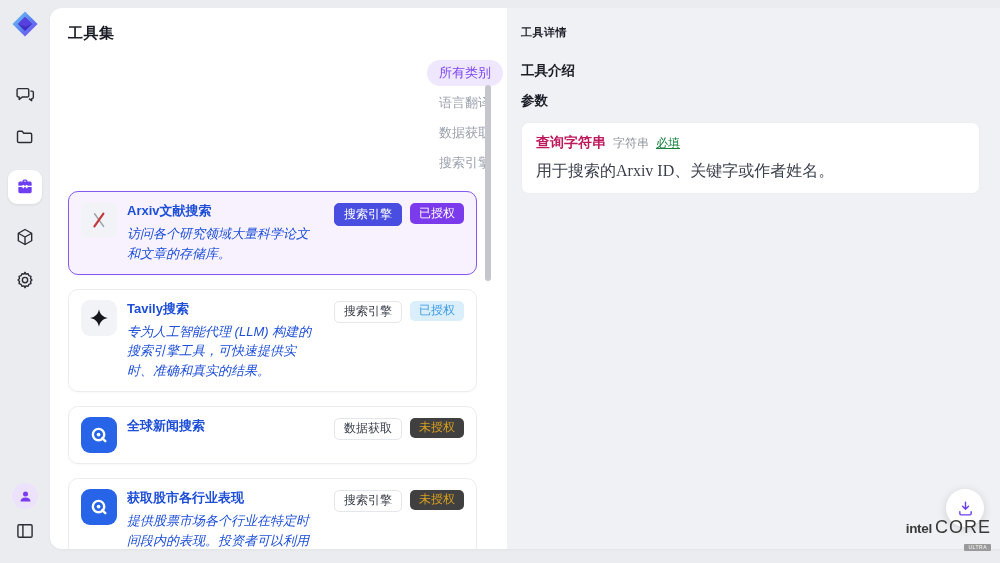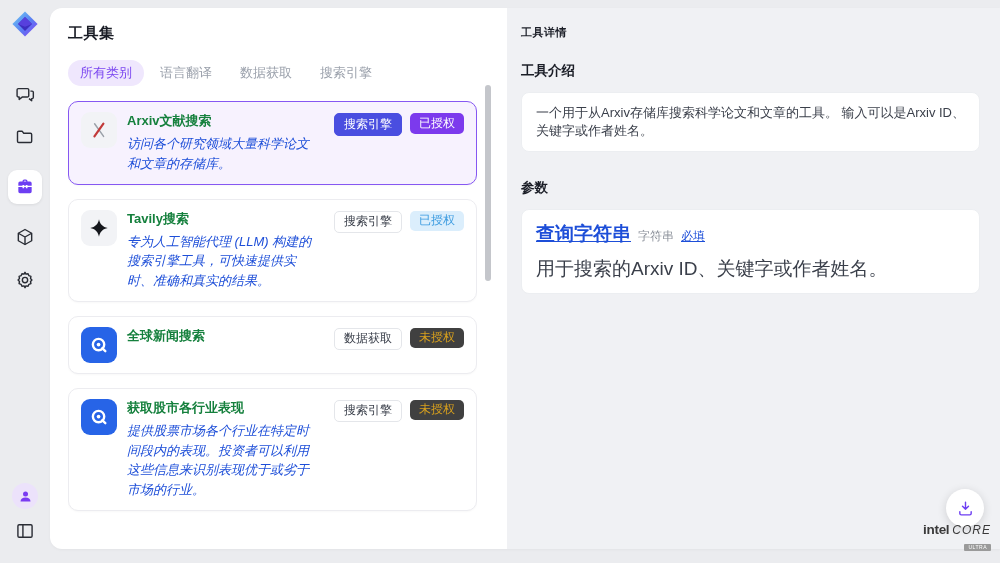--- a/index.html
+++ b/index.html
@@ -28,37 +28,37 @@
   .avatar-circle { width:26px; height:26px; border-radius:50%; background:#ece2fb; display:flex; align-items:center; justify-content:center; }
   .avatar-circle svg { width:15px; height:15px; }
   
   .main {
     position:absolute; left:50px; top:8px; right:0; bottom:14px;
     background:#fff; border-radius:12px 0 0 12px; display:flex; overflow:hidden;
     box-shadow:0 1px 3px rgba(0,0,0,.04);
   }
   .list-pane { width:457px; position:relative; padding:16px 4px 0 18px; flex-shrink:0; }
   .list-title { font-size:15px; font-weight:bold; margin-bottom:17px; letter-spacing:.5px; }
-  .tabs { display:flex; align-items:flex-end; gap:4px; margin-bottom:15px; }
+  .tabs { display:flex; align-items:flex-end; gap:4px; margin-bottom:15px;flex-direction:column; }
   .tab { font-size:13px; color:#9aa0ab; padding:4px 12px; border-radius:14px; cursor:pointer; white-space:nowrap; }
   .tab.active { background:#efe7fd; color:#7b46f0; }
   .cards { width:409px; height:calc(100% - 75px); overflow:hidden; }
   .card {
     display:flex; gap:10px; padding:10px 12px; border:1px solid #ececf0; border-radius:10px;
     margin-bottom:14px; background:#fff; box-shadow:0 1px 2px rgba(20,20,40,.03); cursor:pointer;
   }
   .card.selected { border:1.5px solid #8657f2; background:#f7f2fe; }
   .card-icon {
     width:36px; height:36px; border-radius:9px; background:#f2f3f6; flex-shrink:0;
     display:flex; align-items:center; justify-content:center;
   }
   .card-icon.blue { background:#2764e7; }
   .card-icon svg { width:22px; height:22px; }
   .card-body { flex:1; min-width:0; padding-right:6px; }
-  .card-title { font-size:13px; font-weight:bold; color:#15803d; margin-bottom:4px; }
+  .card-title { font-size:13px; font-weight:bold; color:#1d4ed8; margin-bottom:4px; }
   .card-desc { font-size:13px; color:#1d4ed8; line-height:1.52;font-style:italic; }
   .card-badges { display:flex; gap:8px; align-items:flex-start; flex-shrink:0; padding-top:1px; }
   .badge { font-size:12px; padding:2.5px 9px; border-radius:5px; white-space:nowrap; line-height:1.3; }
   .badge.cat-outline { background:#fff; border:1px solid #e4e6ea; color:#3c414c; }
   .badge.cat-solid   { background:#4a4ee0; color:#fff; border:1px solid #4a4ee0; }
   .badge.auth-solid  { background:#7c3aed; color:#fff; }
   .badge.auth-blue   { background:#dbeefc; color:#3d9ce0; }
   .badge.auth-amber  { background:#404040; color:#d8a01d; }
   .scroll-thumb {
     position:absolute; right:16px; top:77px; width:6px; height:196px;
@@ -67,35 +67,35 @@
   
   .detail-pane { flex:1; background:#f0f1f4; padding:17px 20px 0 14px; }
   .detail-title { font-size:11px; font-weight:bold; margin-bottom:22px; letter-spacing:.5px; }
   .section-head { font-size:13.5px; font-weight:bold; margin-bottom:12px; }
   .white-box {
     background:#fff; border:1px solid #eceef1; border-radius:8px;
     padding:11px 14px; font-size:13px; color:#3a3f4a;
   }
   .intro-box { margin-bottom:27px; }
   .param-row { display:flex; align-items:baseline; gap:7px; margin-bottom:9px; }
-  .param-name { font-size:19px; font-weight:bold; color:#1d4ed8;text-decoration:underline; }
+  .param-name { font-size:14px; font-weight:bold; color:#be185d; }
   .param-type { font-size:12px; color:#8a8f99; }
-  .param-required { font-size:12px; color:#1d4ed8;text-decoration:underline; }
-  .param-desc { font-size:19px; color:#3a3f4a; }
+  .param-required { font-size:12px; color:#15803d;text-decoration:underline; }
+  .param-desc { font-size:16px; color:#3a3f4a;font-family:Liberation Serif, serif; }
   
   .fab {
     position:absolute; right:16px; bottom:36px; width:38px; height:38px; border-radius:50%;
     background:#fff; box-shadow:0 2px 10px rgba(0,0,0,.14); display:flex; align-items:center;
     justify-content:center; cursor:pointer; border:none;
   }
   .fab svg { width:17px; height:17px; color:#6d3ef2; }
   .intel { position:absolute; right:9px; bottom:11px; text-align:right; line-height:1; }
   .intel-line { font-size:13.5px; color:#3a3a3a; }
   .intel-word { font-weight:bold; letter-spacing:-0.3px; }
-  .intel-core { font-weight:400; letter-spacing:1px; margin-left:3px; font-size:12px;font-style:italic; }
+  .intel-core { font-weight:400; letter-spacing:1px; margin-left:3px; font-size:18px; }
   .intel-badge {
     display:inline-block; margin-top:2px; background:#9a9a9a; color:#fff;
     font-size:5px; padding:1px 4px; border-radius:1px; letter-spacing:.5px;
   }
 </style>
 </head>
 <body>
 
 <nav class="sidebar">
   <div class="logo">
@@ -239,23 +239,20 @@
         </div>
       </div>
 
     <div class="scroll-thumb"></div>
   </section>
 
   <section class="detail-pane">
     <h1 class="detail-title">工具详情</h1>
 
     <div class="section-head">工具介绍</div>
-    <div class="white-box intro-box">
-      <span>一个用于从Arxiv存储库搜索科学论文和文章的工具。 输入可以是Arxiv ID、关键字或作者姓名。</span>
-    </div>
 
     <div class="section-head">参数</div>
     <div class="white-box">
       <div class="param-row">
         <span class="param-name">查询字符串</span>
         <span class="param-type">字符串</span>
         <span class="param-required">必填</span>
       </div>
       <div class="param-desc">用于搜索的Arxiv ID、关键字或作者姓名。</div>
     </div>

